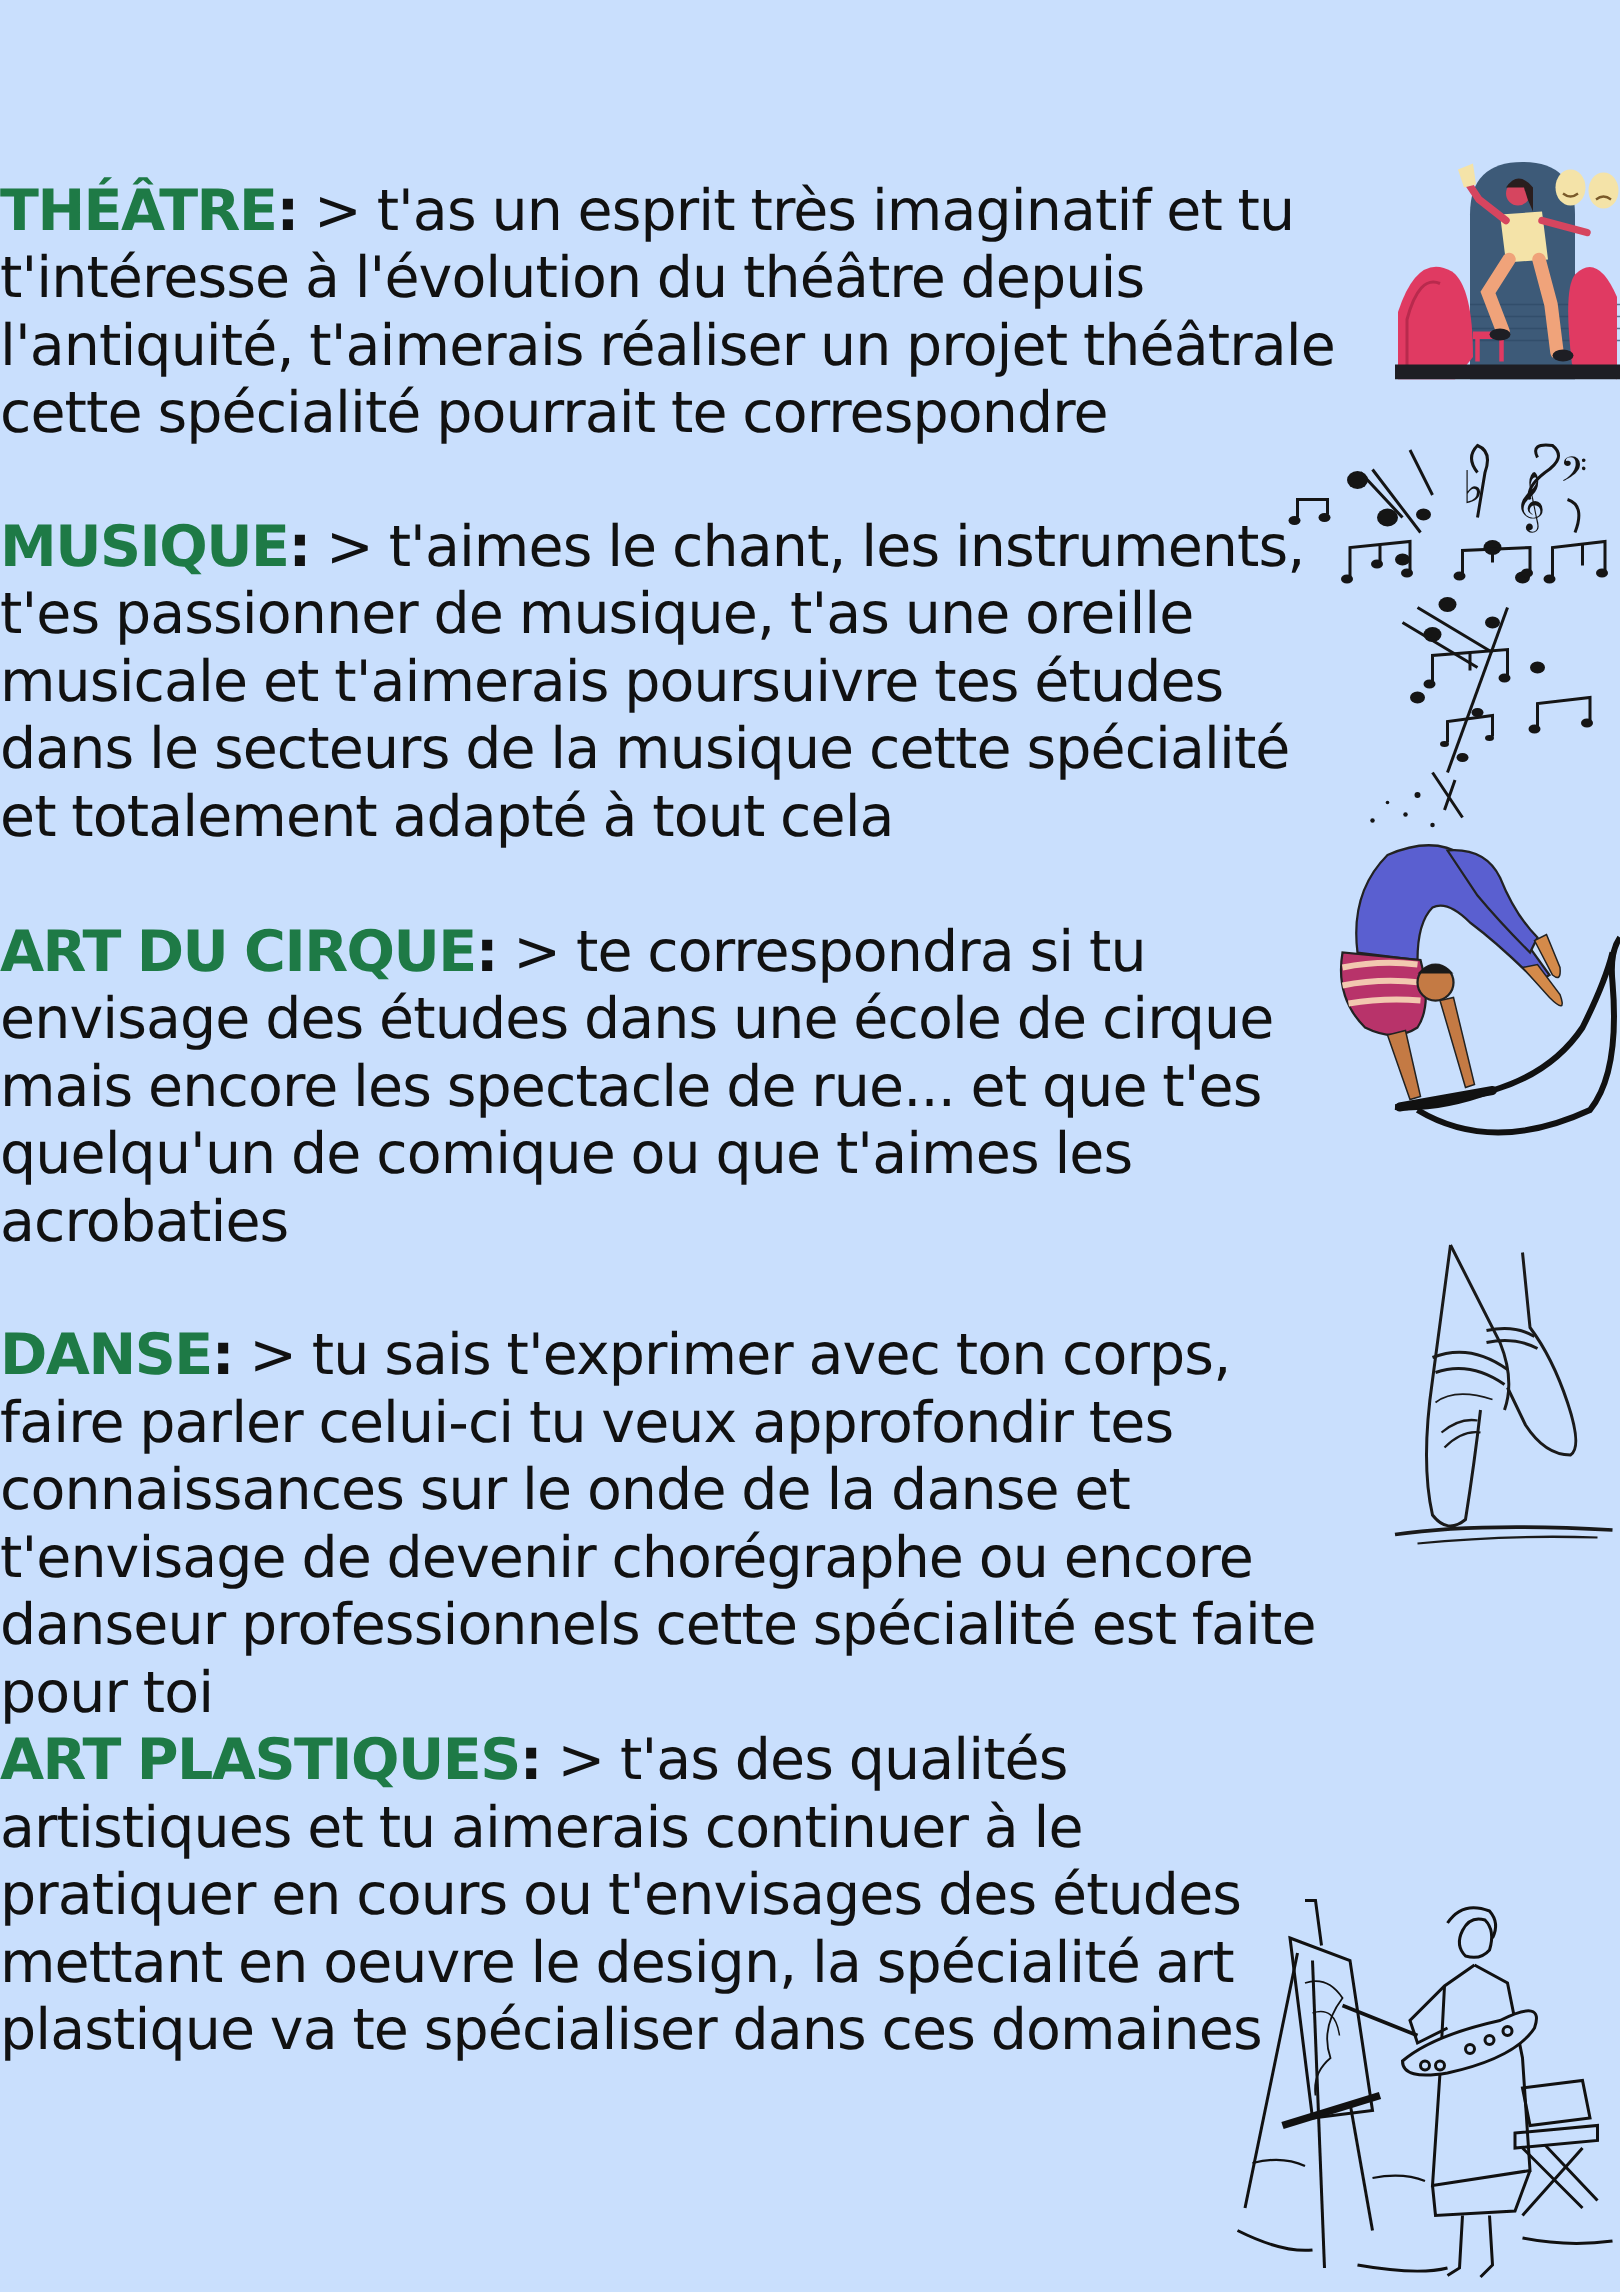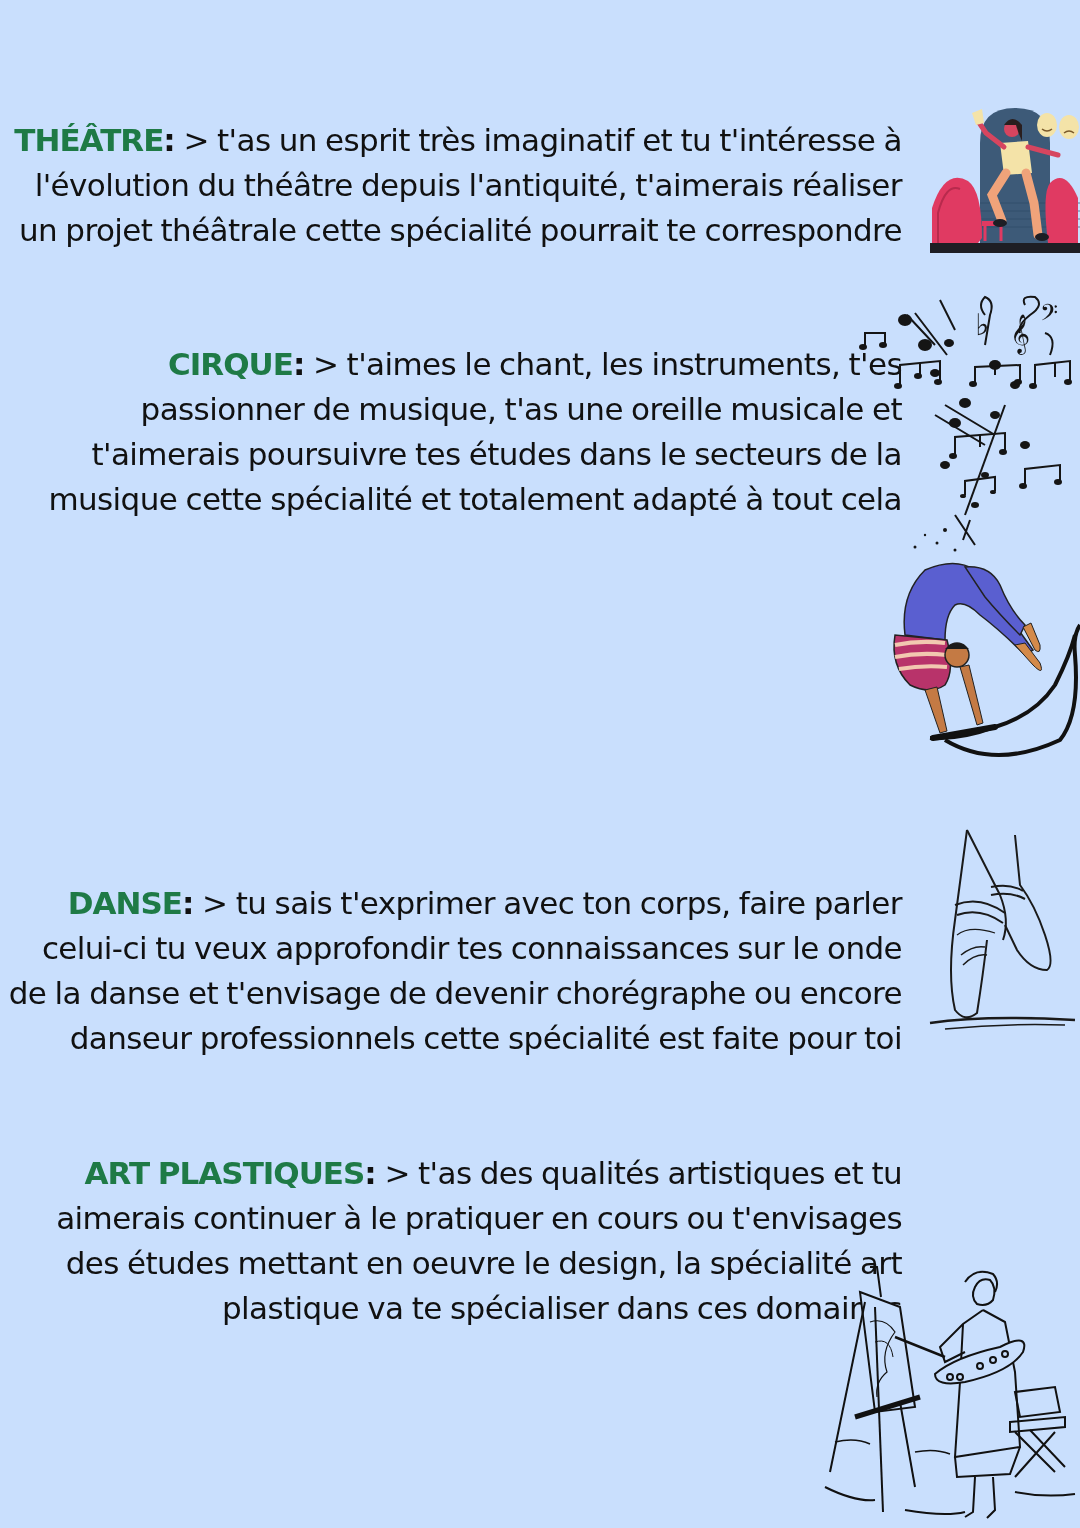--- a/index.html
+++ b/index.html
@@ -14,22 +14,22 @@
       width: 1080px;
       height: 1528px;
       background: #c9dffd;
       font-family: "DejaVu Sans", "Liberation Sans", sans-serif;
       color: #111111;
     }
     .section {
       position: absolute;
       left: 0;
       width: 902px;
-      text-align: right;
-      font-size: 31px;
+      text-align: left;
+      font-size: 38px;
       line-height: 45px;
       letter-spacing: -0.6px;
       word-spacing: -1px;
     }
     .heading {
       color: #1e7a46;
       font-weight: bold;
       letter-spacing: -1px;
     }
     .colon {
@@ -78,21 +78,21 @@
     <path d="M96 70 L104 100 L108 132" stroke="#f0a37a" stroke-width="9" fill="none" stroke-linecap="round"></path>
     <ellipse cx="70" cy="120" rx="7" ry="4" fill="#1e1e24"></ellipse>
     <ellipse cx="112" cy="134" rx="7" ry="4" fill="#1e1e24"></ellipse>
     <ellipse cx="117" cy="22" rx="10" ry="12" fill="#f4e3a8"></ellipse>
     <path d="M112 26 Q117 30 122 26" stroke="#7a5a2a" stroke-width="1.5" fill="none"></path>
     <ellipse cx="139" cy="24" rx="10" ry="12" fill="#f4e3a8"></ellipse>
     <path d="M134 30 Q139 26 144 30" stroke="#7a5a2a" stroke-width="1.5" fill="none"></path>
   </svg>
 
   <p class="section" id="sec-musique">
-    <span class="heading">CIRQUE</span><span class="colon">:</span><span> &gt; </span><span>t'aimes le chant, les instruments, t'es passionner de musique, t'as une oreille musicale et t'aimerais poursuivre tes études dans le secteurs de la musique cette spécialité et totalement adapté à tout cela</span>
+    <span class="heading">MUSIQUE</span><span class="colon">:</span><span> &gt; </span><span>t'aimes le chant, les instruments, t'es passionner de musique, t'as une oreille musicale et t'aimerais poursuivre tes études dans le secteurs de la musique cette spécialité et totalement adapté à tout cela</span>
   </p>
   <svg class="illus" style="left:845px;top:285px;" width="235" height="275" viewBox="0 0 235 275" fill="#151515" stroke="#151515">
     <g stroke-width="2" fill="none">
       <path d="M20 60 L20 48 L40 48 L40 58"></path>
       <path d="M62 30 L90 60 M70 28 L102 70"></path>
       <path d="M95 15 L110 45"></path>
       <path d="M180 20 Q175 10 190 12 Q200 20 185 30 Q172 40 175 48"></path>
       <path d="M140 30 Q132 20 140 12 Q150 16 145 30 L140 60"></path>
       <path d="M200 48 Q212 52 205 70"></path>
     </g>
@@ -146,20 +146,23 @@
         <circle cx="92" cy="258" r="1.5"></circle>
       <circle cx="110" cy="265" r="1.5"></circle>
         <circle cx="70" cy="262" r="1.5"></circle>
       <circle cx="80" cy="250" r="1.2"></circle>
     </g>
     <text x="165" y="60" font-size="34" stroke="none" font-family="DejaVu Sans, sans-serif">𝄞</text>
     <text x="195" y="40" font-size="28" stroke="none" font-family="DejaVu Sans, sans-serif">𝄢</text>
     <text x="130" y="50" font-size="30" stroke="none" font-family="DejaVu Sans, sans-serif">♭</text>
   </svg>
 
+  <p class="section" id="sec-cirque">
+    <span class="heading">ART DU CIRQUE</span><span class="colon">:</span><span> &gt; </span><span>te correspondra si tu envisage des études dans une école de cirque mais encore les spectacle de rue... et que t'es quelqu'un de comique ou que t'aimes les acrobaties</span>
+  </p>
   <svg class="illus" style="left:885px;top:555px;" width="195" height="210" viewBox="0 0 195 210">
     <path d="M60 185 Q110 215 175 185 Q195 160 190 100 Q188 80 195 70" stroke="#111" stroke-width="4" fill="none"></path>
     <path d="M45 183 Q75 185 110 172 Q150 160 170 130 Q185 100 190 80" stroke="#111" stroke-width="4" fill="none"></path>
     <path d="M20 80 Q15 40 40 15 Q70 2 90 15 Q110 30 130 70 L148 95 L140 100 Q115 75 95 60 Q80 45 70 50 Q60 60 60 85 Z" fill="#5a5fd0" stroke="#222" stroke-width="1.5"></path>
     <path d="M80 12 Q105 10 115 30 Q125 55 140 70 L135 80 Q115 60 100 42 Z" fill="#5a5fd0" stroke="#222" stroke-width="1.5"></path>
     <path d="M138 72 L150 95 Q156 100 155 90 L146 68 Z" fill="#d48a4a" stroke="#222" stroke-width="1"></path>
     <path d="M130 90 L148 110 Q160 122 155 108 L140 88 Z" fill="#d48a4a" stroke="#222" stroke-width="1"></path>
     <path d="M10 80 Q5 110 25 130 Q45 140 60 130 Q70 115 62 85 Z" fill="#b8336a" stroke="#222" stroke-width="1.5"></path>
     <g stroke="#f2c8b0" stroke-width="4" fill="none">
       <path d="M10 90 Q35 85 60 88"></path>

